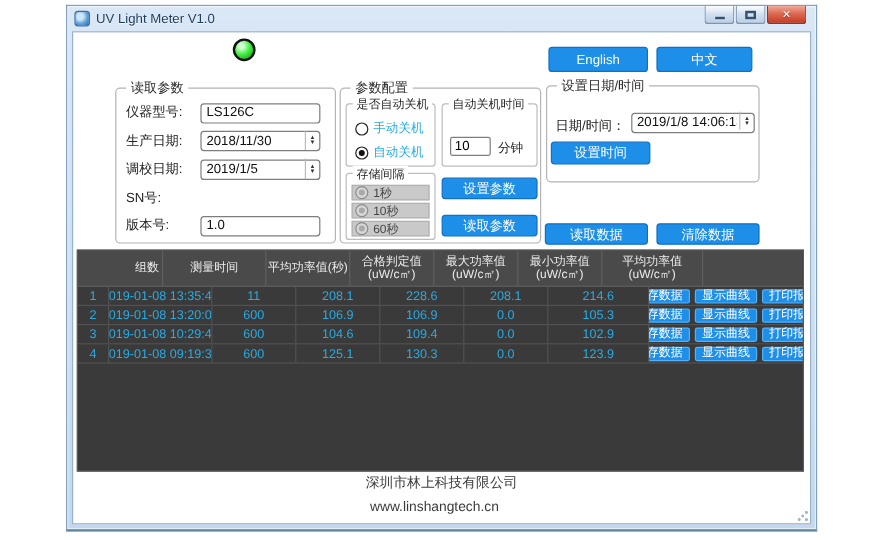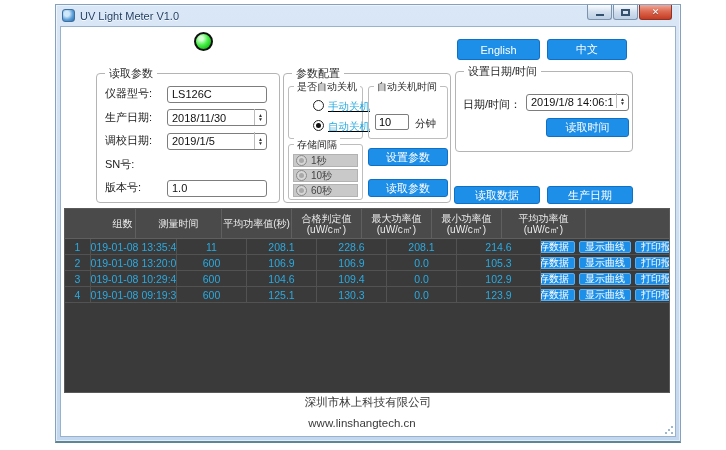--- a/index.html
+++ b/index.html
@@ -74,21 +74,21 @@
   .gb-instrument { left:35px; top:46px; width:184px; height:130px;
     padding:11px 12px 6px 8px; display:flex; flex-direction:column;
     justify-content:space-between; }
   .fld-row { display:flex; align-items:center; height:17px; }
   .fld-row .fld-label { width:62px; flex:none; font-size:11px; color:#222; }
   .fld-row .fld-box { flex:1; }
 
   
   .gb-params { left:222px; top:46px; width:168px; height:130px; }
   .sg-autooff { left:4px; top:12px; width:75px; height:53px; }
-  .radio-line { position:absolute; left:24px; display:flex; align-items:flex-start; gap:4px;text-decoration:underline; }
+  .radio-line { position:absolute; left:7px; display:flex; align-items:center; gap:4px; }
   .radio-line .r-label { font-size:10.5px; color:#29abe2; white-space:nowrap; }
   .sg-offtime { left:84px; top:12px; width:80px; height:53px; }
   .offtime-input { position:absolute; left:6px; top:27px; width:34px; height:16px;
     border:1px solid #7d7d7d; border-radius:2px; font-size:11px; padding:0 3px;
     font-family:"Liberation Sans","DejaVu Sans",sans-serif; }
   .offtime-unit { position:absolute; left:46px; top:30px; font-size:10.5px; color:#222; }
   .sg-interval { left:4px; top:70px; width:75px; height:56px; }
   .int-line { position:absolute; left:4px; width:65px; height:13px;
     background:#c9c9c9; border:1px solid #b2b2b2; display:flex; align-items:center;
     gap:4px; padding-left:2px; }
@@ -233,25 +233,25 @@
         <div class="btn-blue btn-readparams">读取参数</div>
       </div>
 
       <div class="groupbox gb-datetime">
         <span class="gb-label">设置日期/时间</span>
         <span class="dt-label">日期/时间：</span>
         <span class="dt-input-wrap spin-wrap">
           <input class="tb-input" value="2019/1/8 14:06:13" style="">
           <span class="spinner">▲<br>▼</span>
         </span>
-        <div class="btn-blue btn-readtime">读取时间</div>
+        <div class="btn-blue btn-settime">设置时间</div>
       </div>
 
       <div class="btn-blue btn-readdata">读取数据</div>
-      <div class="btn-blue btn-cleardata">生产日期</div>
+      <div class="btn-blue btn-cleardata">清除数据</div>
 
       <div class="datatable">
         <div class="t-header">
           <div class="t-hcell c0">
               <span>组数</span>
             </div>
           <div class="t-hcell c1">
               <span>测量时间</span>
             </div>
           <div class="t-hcell c2">

